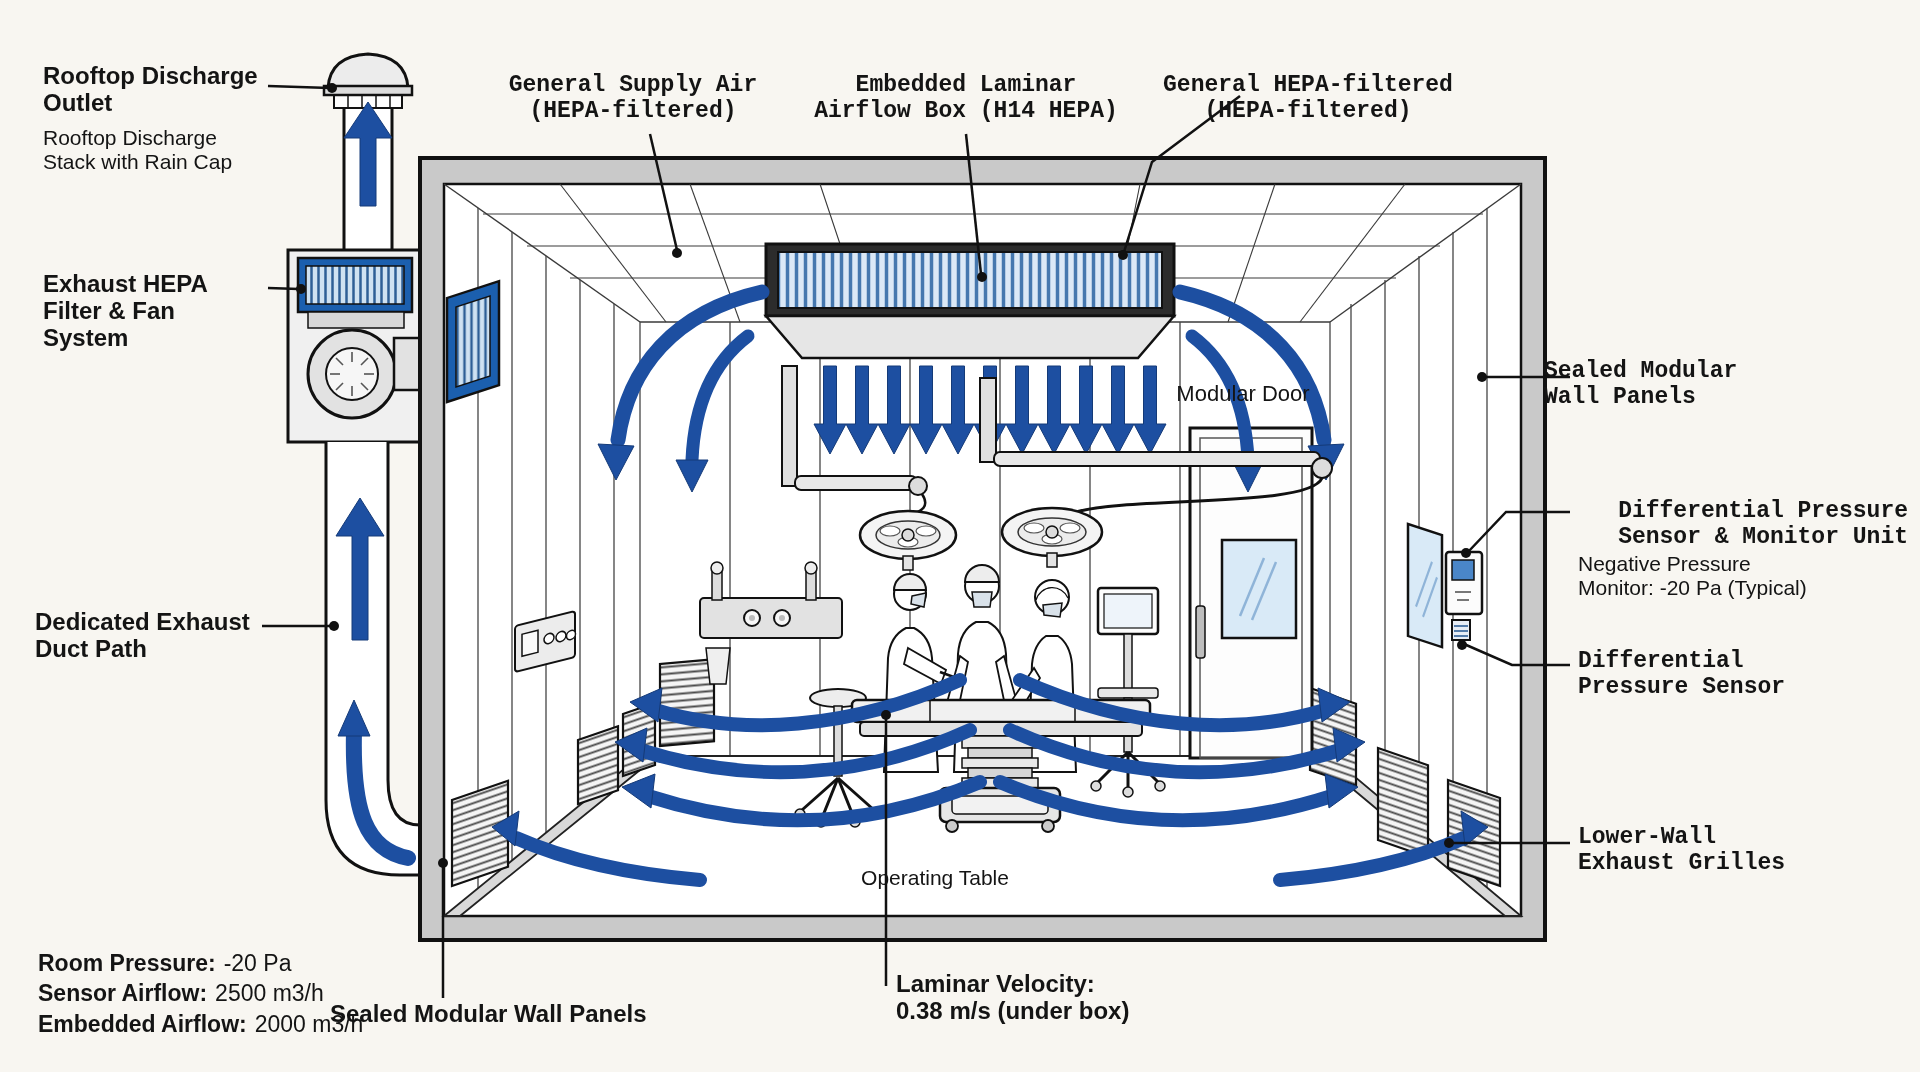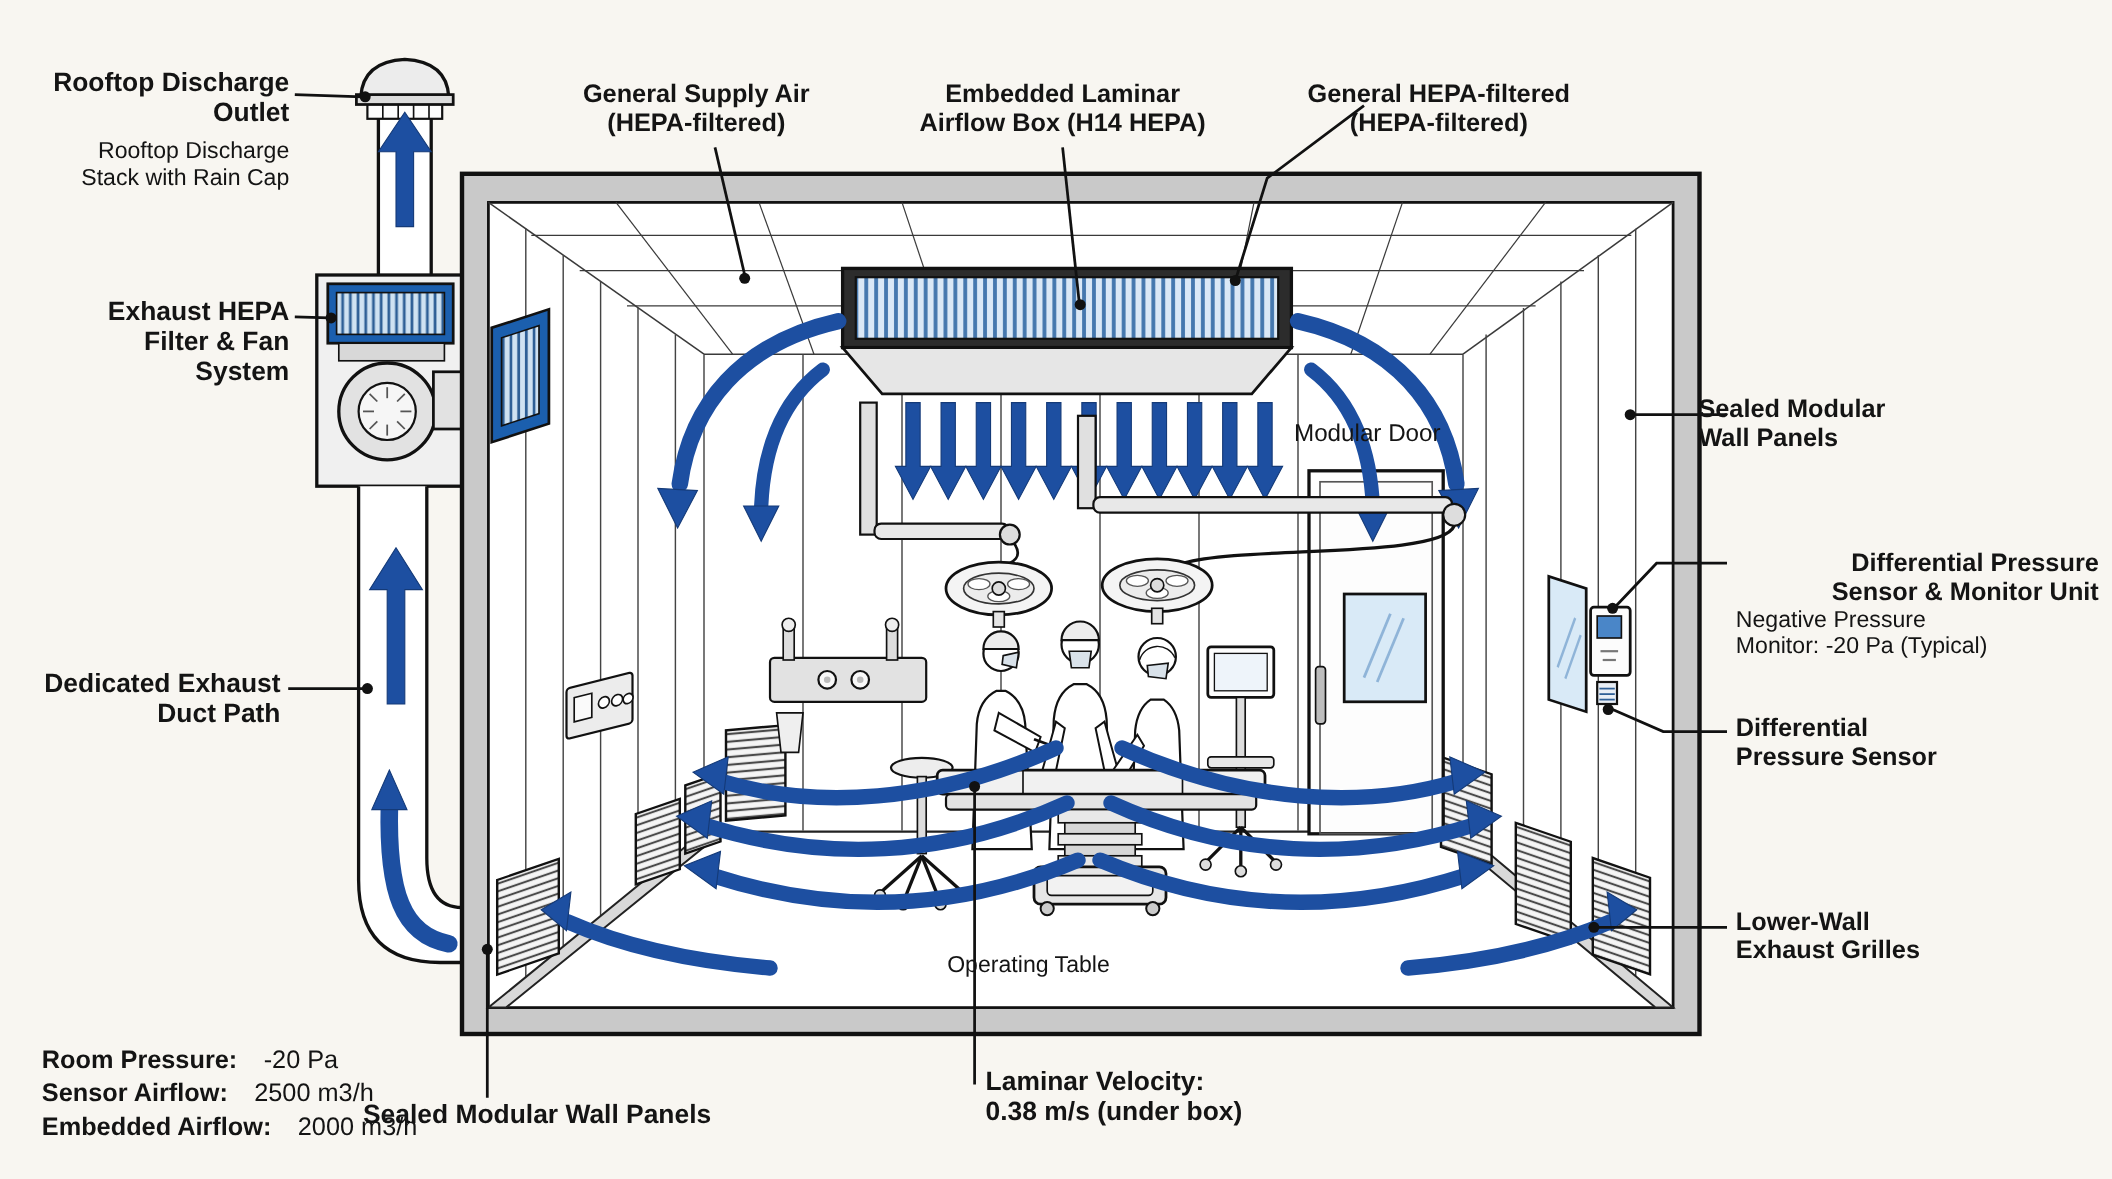--- a/index.html
+++ b/index.html
@@ -3,27 +3,27 @@
 <meta charset="utf-8">
 <style>
   html,body{margin:0;padding:0;}
   body{width:1920px;height:1072px;background:#f8f6f1;overflow:hidden;position:relative;
        font-family:"Liberation Sans",sans-serif;}
   .stage{position:absolute;left:0;top:0;width:1920px;height:1072px;}
   svg{position:absolute;left:0;top:0;}
   .lbl{position:absolute;color:#141414;white-space:pre-line;line-height:1.13;}
   .b{font-weight:bold;}
   .ctr{text-align:center;}
-  .rt{text-align:right;}
+  .rt{text-align:left;}
   .f24{font-size:24px;}
-  .f23{font-size:23px;}
+  .f23{font-size:23px;font-family:Liberation Mono, monospace;}
   .f21{font-size:21px;}
   .f22{font-size:22px;}
   .stats{position:absolute;left:38px;top:948px;font-size:23px;line-height:1.32;color:#141414;}
-  .stat-row b{font-weight:bold;margin-right:24px;}
+  .stat-row b{font-weight:bold;margin-right:8px;}
 </style>
 </head>
 <body>
 
 <div class="stage">
 
 <svg width="1920" height="1072" viewBox="0 0 1920 1072">
   <defs>
     <pattern id="pStripe" patternUnits="userSpaceOnUse" width="9" height="12">
       <rect width="9" height="12" fill="#dbe8f6"></rect>

